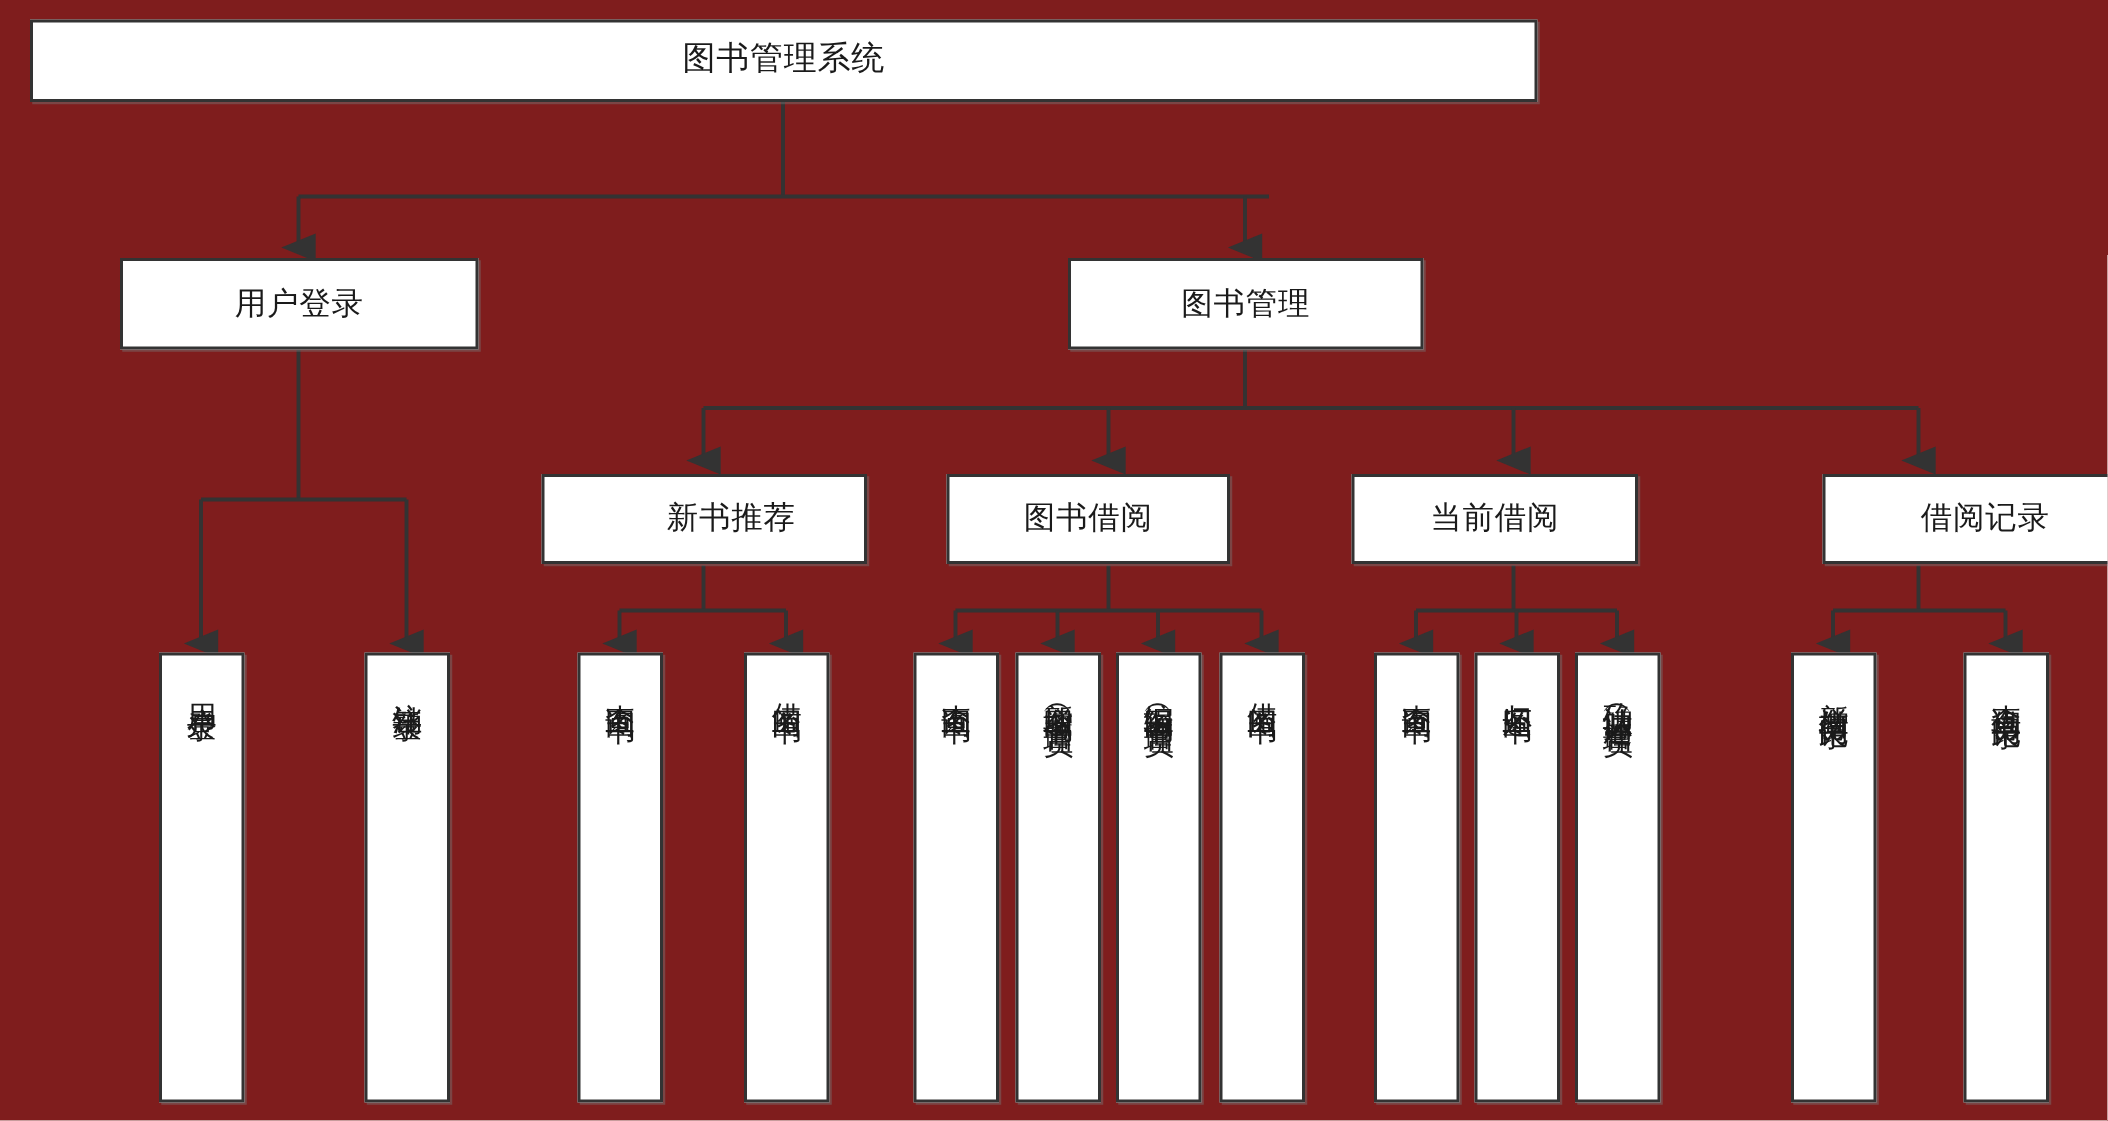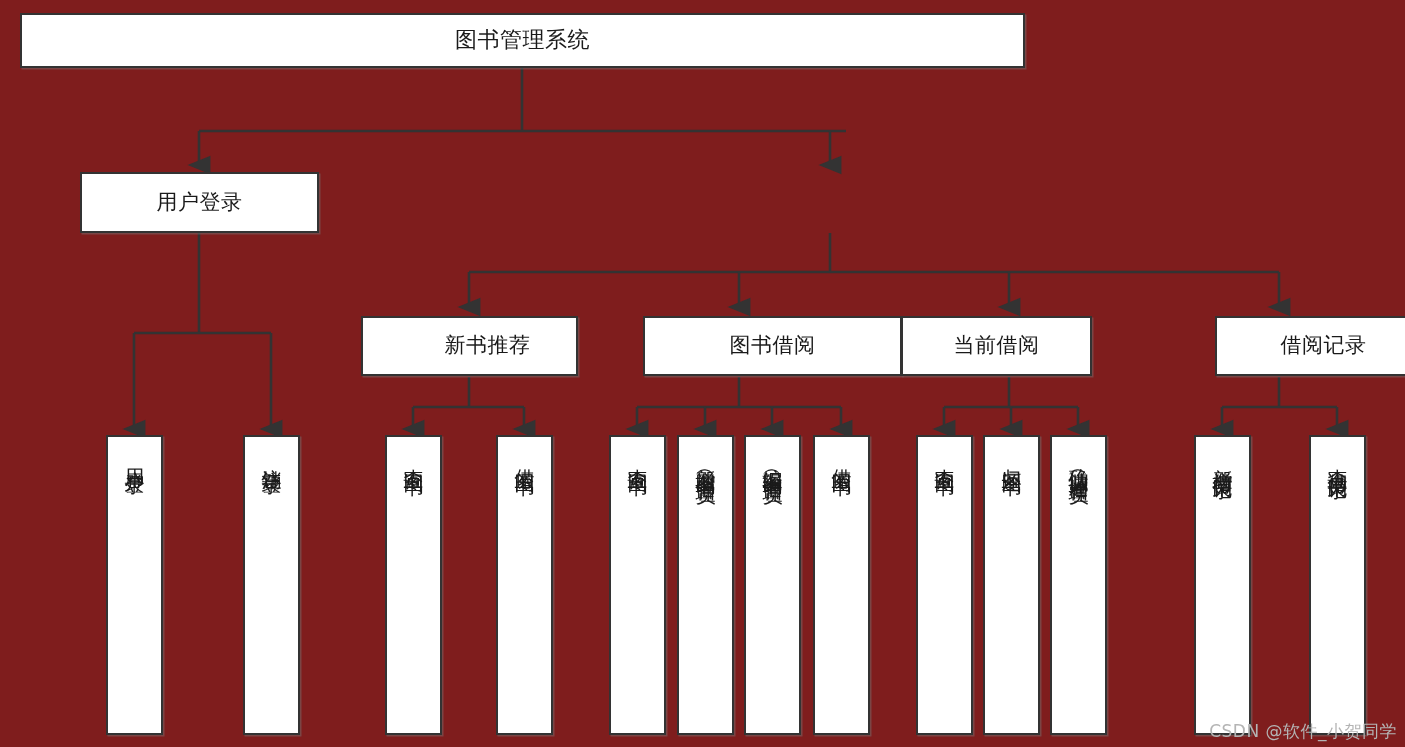--- a/index.html
+++ b/index.html
@@ -126,25 +126,28 @@
     </g>
   </svg>
 
   <div class="node-box root" style="left:20px; top:13px; width:1005px; height:55px;">
     <span class="node-label-h">图书管理系统</span>
   </div>
 
   <div class="node-box" style="left:80px; top:172px; width:239px; height:61px;">
     <span class="node-label-h">用户登录</span>
   </div>
+  <div class="node-box" style="left:712px; top:172px; width:237px; height:61px;">
+    <span class="node-label-h">图书管理</span>
+  </div>
 
   <div class="node-box" style="left:361px; top:316px; width:217px; height:60px;padding-left:36px;">
     <span class="node-label-h">新书推荐</span>
   </div>
-  <div class="node-box" style="left:631px; top:316px; width:259px; height:60px;margin-left:12px;">
+  <div class="node-box" style="left:631px; top:316px; width:189px; height:60px;">
     <span class="node-label-h">图书借阅</span>
   </div>
   <div class="node-box" style="left:901px; top:316px; width:191px; height:60px;">
     <span class="node-label-h">当前借阅</span>
   </div>
   <div class="node-box" style="left:1171px; top:316px; width:217px; height:60px;margin-left:44px;">
     <span class="node-label-h">借阅记录</span>
   </div>
 
   <div class="node-box leaf" style="left:106px; top:435px; width:57px; height:300px;">
@@ -184,15 +187,14 @@
     <span class="node-label-v">确认归还（管理员）</span>
   </div>
 
   <div class="node-box leaf" style="left:1194px; top:435px; width:57px; height:300px;">
     <span class="node-label-v">新增借阅记录</span>
   </div>
   <div class="node-box leaf" style="left:1309px; top:435px; width:57px; height:300px;">
     <span class="node-label-v">查询借阅记录</span>
   </div>
 
-  <div id="watermark">CSDN @软件_小贺同学</div>
 
 </div>
 
 </body></html>

